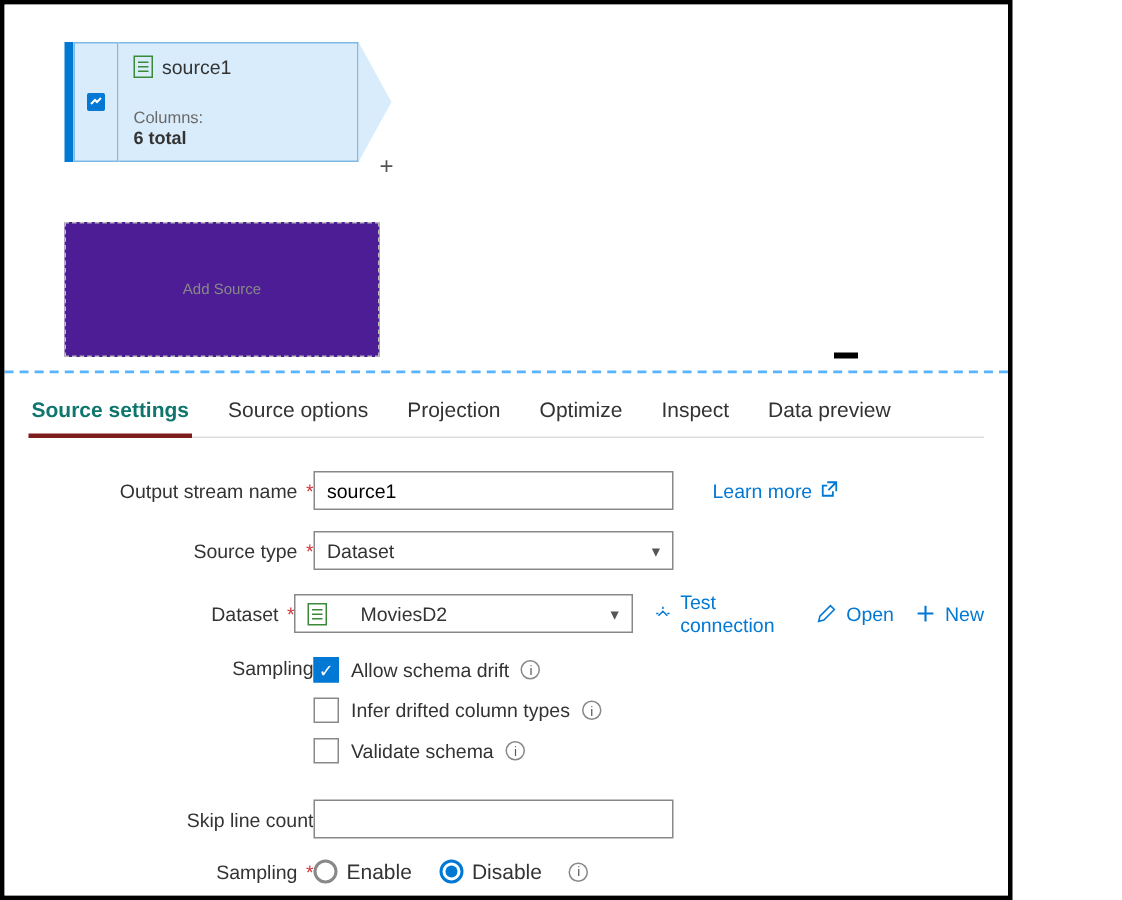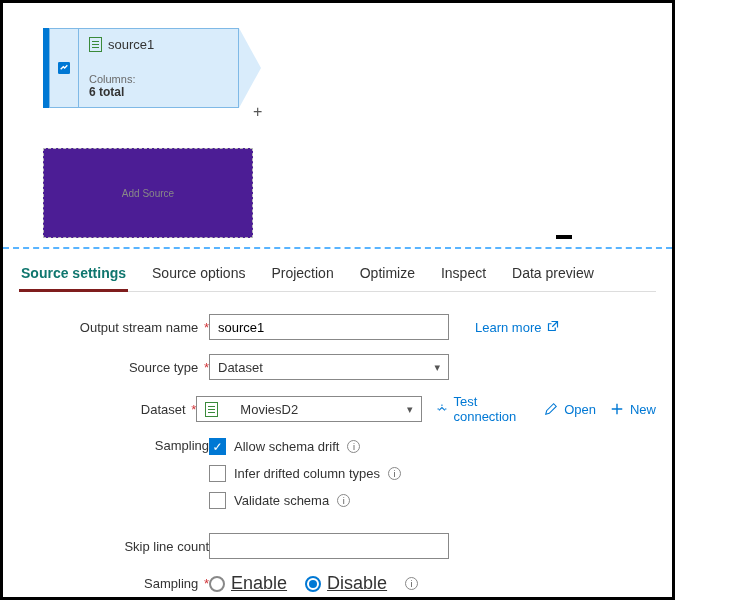--- a/index.html
+++ b/index.html
@@ -36,21 +36,21 @@
   .select.withicon { padding-left: 8px; }
   .ds-left { display: flex; align-items: center; gap: 22px; }
   .ds-actions { margin-left: 14px; display: flex; gap: 14px; align-items: center; color: #0078d4; font-size: 13px; }
   .ds-action { display: inline-flex; align-items: center; gap: 6px; cursor: pointer; }
   .cb-row { display: flex; align-items: center; gap: 8px; margin-bottom: 10px; font-size: 13px; }
   .cb { width: 17px; height: 17px; border: 1px solid #888; display: inline-flex; align-items: center; justify-content: center; cursor: pointer; }
   .cb.checked { background: #0078d4; border-color: #0078d4; color: #fff; font-size: 12px; }
   .info { width: 13px; height: 13px; border: 1px solid #888; border-radius: 50%; display: inline-flex; align-items: center; justify-content: center; font-size: 9px; color: #555; cursor: pointer; }
   .opts-col { display: flex; flex-direction: column; }
   .radio-row { display: flex; align-items: center; gap: 18px; }
-  .radio { display: inline-flex; align-items: center; gap: 6px; cursor: pointer; font-size: 18px; text-decoration: underline; }
+  .radio { display: inline-flex; align-items: center; gap: 6px; cursor: pointer; font-size: 14px; }
   .rcircle { width: 16px; height: 16px; border: 2px solid #888; border-radius: 50%; display: inline-flex; align-items: center; justify-content: center; }
   .rcircle.sel { border-color: #0078d4; }
   .rcircle.sel::after { content: ""; width: 8px; height: 8px; background: #0078d4; border-radius: 50%; }
   .file-ico { width: 13px; height: 15px; border: 1px solid #3a8a3a; position: relative; }
   .file-ico::after { content: ""; position: absolute; left: 2px; top: 3px; width: 7px; height: 1px; background: #3a8a3a; box-shadow: 0 3px 0 #3a8a3a, 0 6px 0 #3a8a3a; }
 </style>
 </head>
 <body>
 
 <div class="frame">

